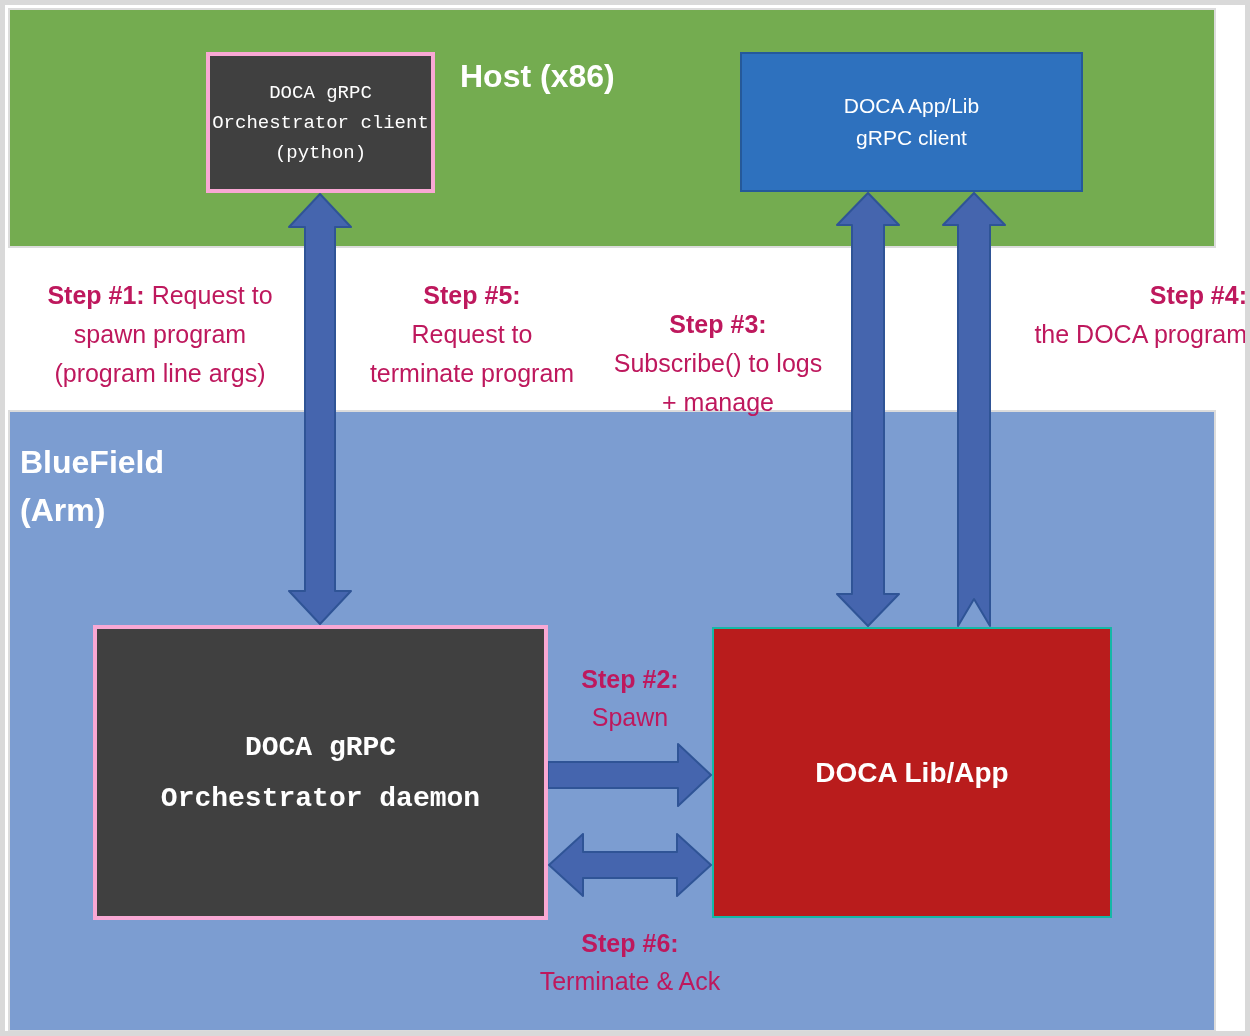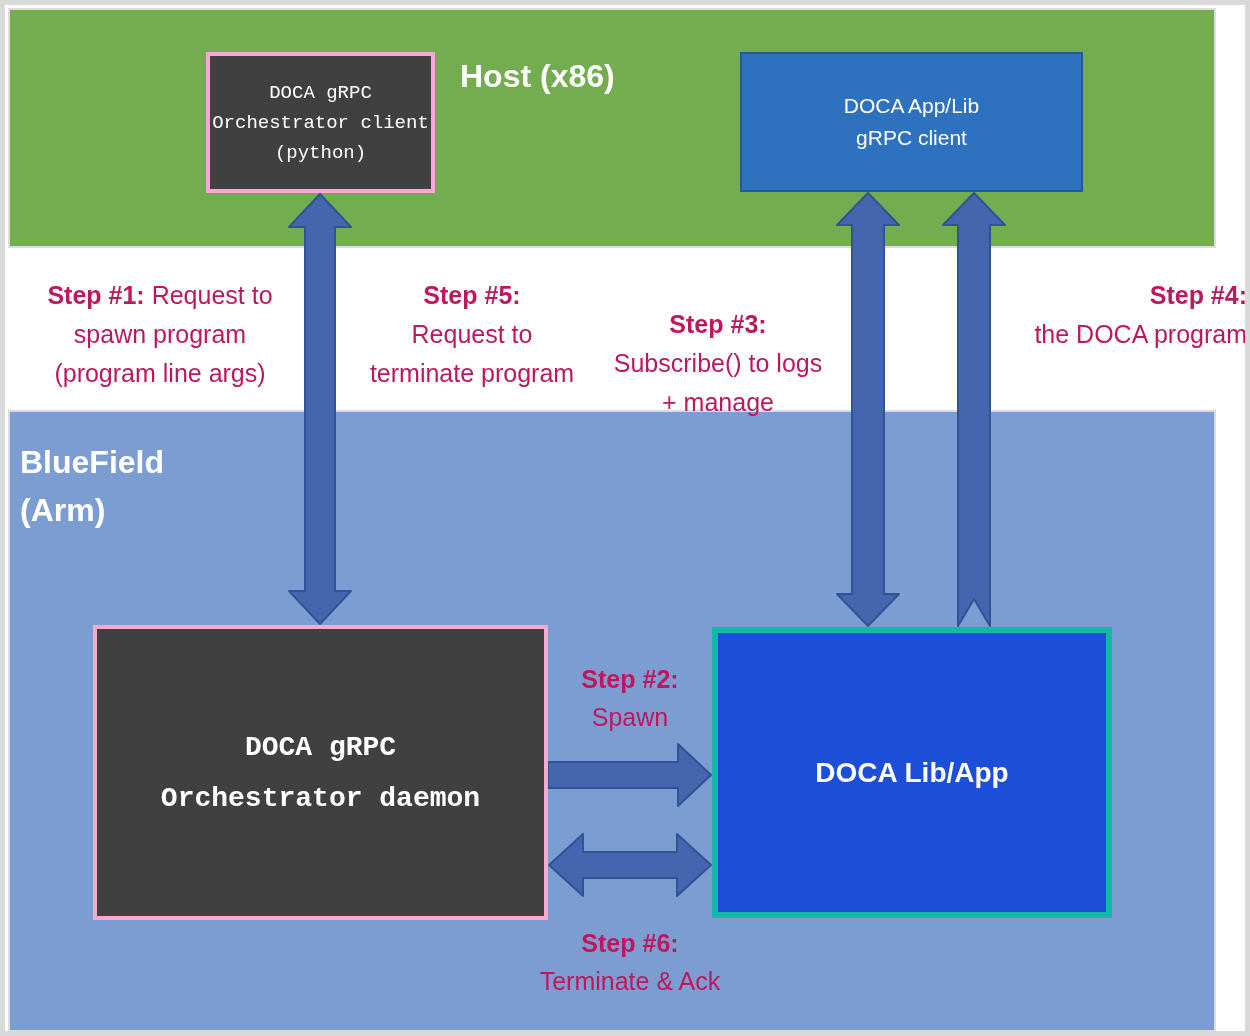--- a/index.html
+++ b/index.html
@@ -12,21 +12,21 @@
   .band-host{left:8px;top:8px;width:1208px;height:240px;background:#74AC50;border:2px solid #dcdcdc;z-index:1;}
   .band-bluefield{left:8px;top:410px;width:1208px;height:622px;background:#7C9DD1;border:2px solid #dcdcdc;z-index:1;}
   .band-title{position:absolute;color:#ffffff;font-weight:bold;font-size:32px;line-height:48px;text-align:left;z-index:2;}
   .host-title{left:460px;top:52px;width:300px;}
   .bluefield-title{left:20px;top:438px;width:172px;}
   .node{
     position:absolute;box-sizing:border-box;display:flex;flex-direction:column;
     align-items:center;justify-content:center;text-align:center;color:#ffffff;z-index:4;
   }
   .purple{background:#404040;border:4px solid #f9a8d4;font-family:Liberation Mono, monospace;}
-  .blue{background:#1d4ed8;border:6px solid #14b8a6;}
+  .blue{background:#b91c1c;border:2px solid #14b8a6;}
   .blue-soft{background:#2E71BE;border:2px solid rgba(21,45,90,0.35);}
   .node-client-orch{left:206px;top:52px;width:229px;height:141px;font-size:19px;line-height:30px;}
   .node-client-grpc{left:740px;top:52px;width:343px;height:140px;font-size:21px;line-height:32px;}
   .node-daemon{left:93px;top:625px;width:455px;height:295px;font-size:28px;line-height:51px;font-weight:bold;}
   .node-server{left:712px;top:627px;width:400px;height:291px;font-size:28px;line-height:51px;font-weight:bold;}
   .steplabel{
     position:absolute;color:#be185d;font-size:25px;line-height:39px;
     text-align:center;z-index:3;
   }
   .steplabel b{font-weight:bold;}

